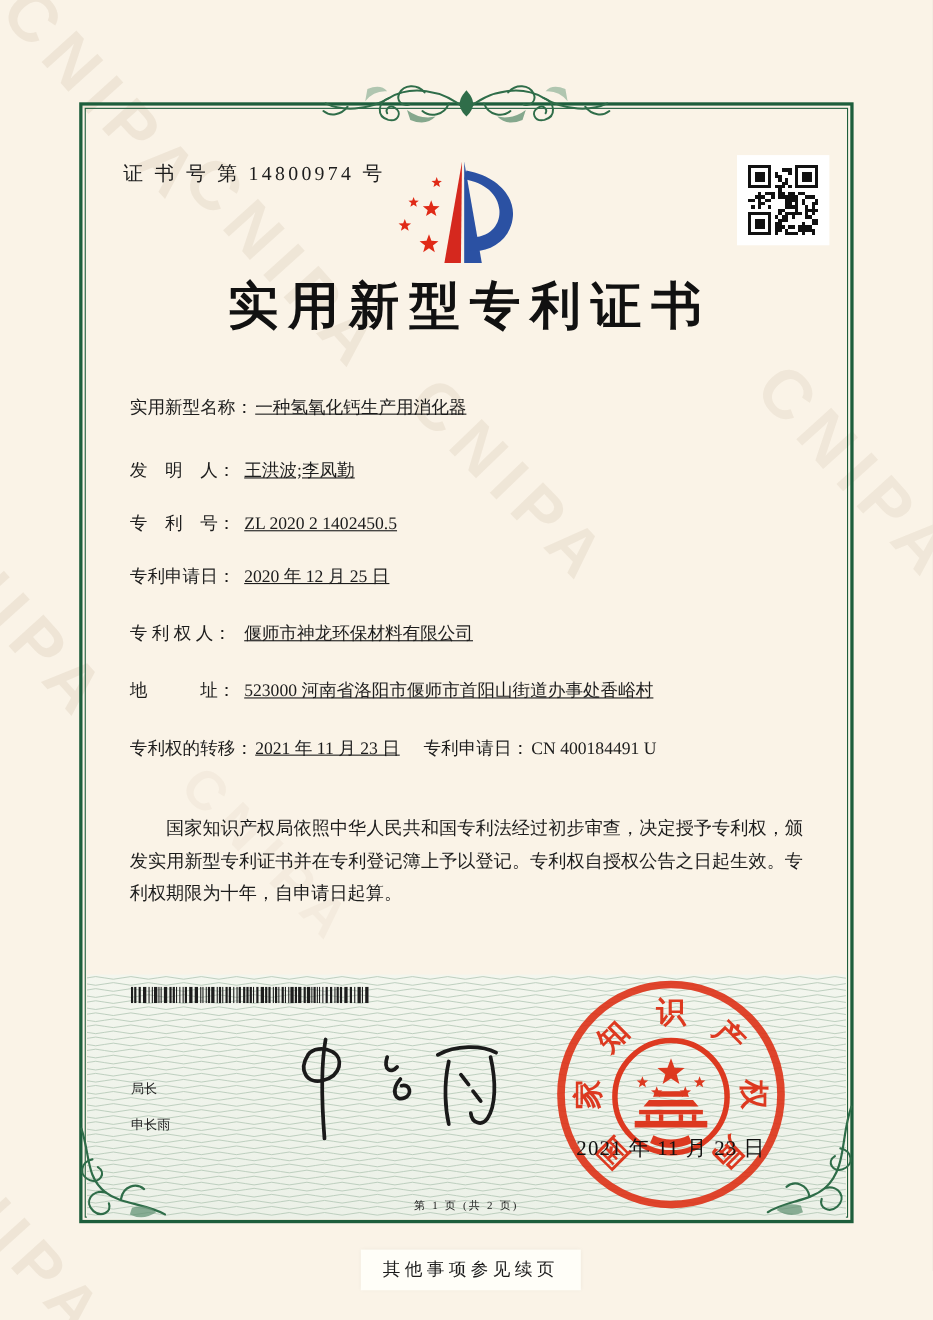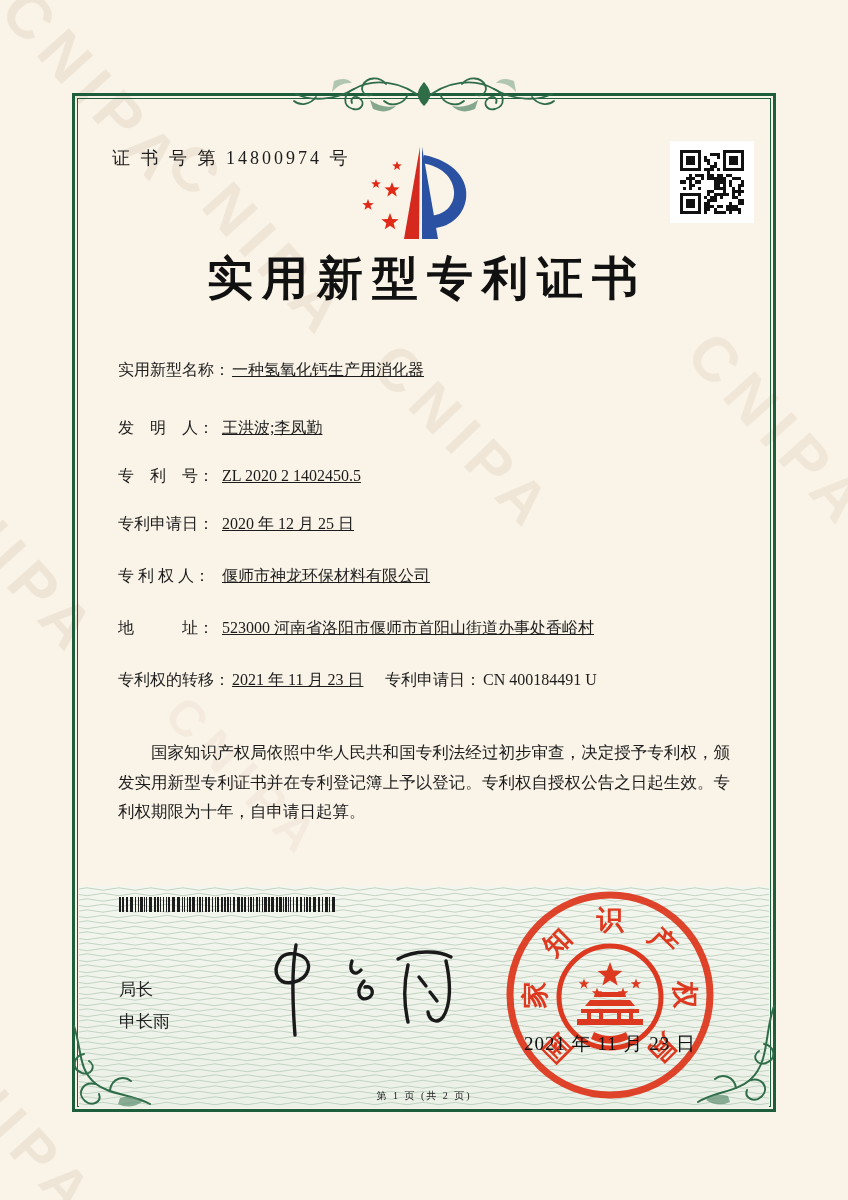--- a/index.html
+++ b/index.html
@@ -49,21 +49,21 @@
   .grant-no{position:absolute;left:267px;top:0;}
   .body-text{
     position:absolute;left:118px;top:694px;width:612px;font-size:16.5px;
     line-height:29.5px;text-align:justify;margin-top:44px;
   }
   .body-text p{margin:0;text-indent:2em;}
   .barcode{position:absolute;left:119px;top:897px;width:219px;height:15px;}
   .signer{
     position:absolute;left:119px;top:974px;
     font-family:"Liberation Sans","DejaVu Sans",sans-serif;
-    font-size:17px;line-height:32px;color:#222;
+    font-size:12px;line-height:32px;color:#222;
   }
   .signature{position:absolute;left:252px;top:925px;width:212px;height:120px;}
   .seal{position:absolute;left:500px;top:885px;width:220px;height:220px;z-index:4;opacity:.95;}
   .seal-date{
     position:absolute;left:500px;top:1031px;width:220px;text-align:center;
     font-size:19px;letter-spacing:1px;color:#101010;z-index:5;
   }
   .page-footer{
     position:absolute;left:0;right:0;top:1089px;text-align:center;
     font-size:10px;letter-spacing:2px;z-index:4;
@@ -462,20 +462,21 @@
         <text transform="translate(57.0 57.0) rotate(-45)" text-anchor="middle" dominant-baseline="central" class="seal-char">知</text>
         <text transform="translate(110.0 35.0) rotate(0)" text-anchor="middle" dominant-baseline="central" class="seal-char">识</text>
         <text transform="translate(163.0 57.0) rotate(45)" text-anchor="middle" dominant-baseline="central" class="seal-char">产</text>
         <text transform="translate(185.0 110.0) rotate(90)" text-anchor="middle" dominant-baseline="central" class="seal-char">权</text>
         <text transform="translate(163.0 163.0) rotate(135)" text-anchor="middle" dominant-baseline="central" class="seal-char">局</text>
       </svg>
     <div class="seal-date">2021 年 11 月 23 日</div>
 
     <div class="page-footer">第 1 页 (共 2 页)</div>
 
+    <div class="continuation">其他事项参见续页</div>
   </div>
 <div class="watermark" style="left: 40px; top: -25px; font-size: 62px; opacity: 0.15; transform: rotate(48deg);">CNIPA</div>
     <div class="watermark" style="left: 205px; top: 128px; font-size: 62px; opacity: 0.14; transform: rotate(48deg);">CNIPA</div>
     <div class="watermark" style="left: 408px; top: 330px; font-size: 60px; opacity: 0.14; transform: rotate(46deg);">CNIPA</div>
     <div class="watermark" style="left: -45px; top: 445px; font-size: 62px; opacity: 0.15; transform: rotate(48deg);">CNIPA</div>
     <div class="watermark" style="left: 726px; top: 318px; font-size: 62px; opacity: 0.13; transform: rotate(48deg);">CNIPA</div>
     <div class="watermark" style="left: 195px; top: 685px; font-size: 50px; opacity: 0.08; transform: rotate(46deg);">CNIPA</div>
     <div class="watermark" style="left: -40px; top: 1018px; font-size: 58px; opacity: 0.15; transform: rotate(48deg);">CNIPA</div>
   </div>
 

